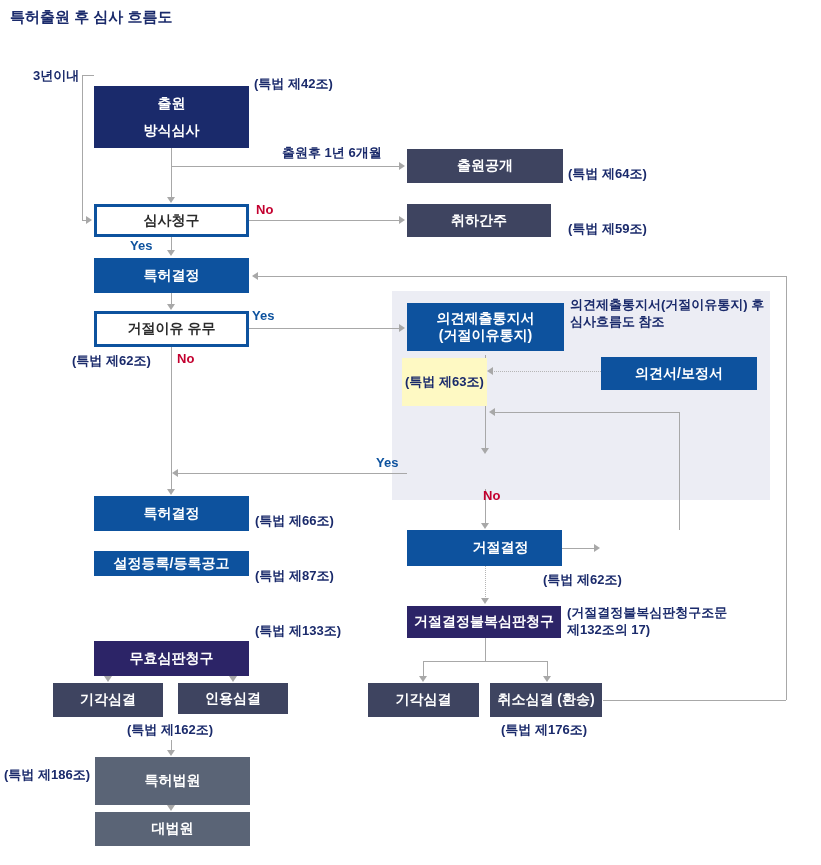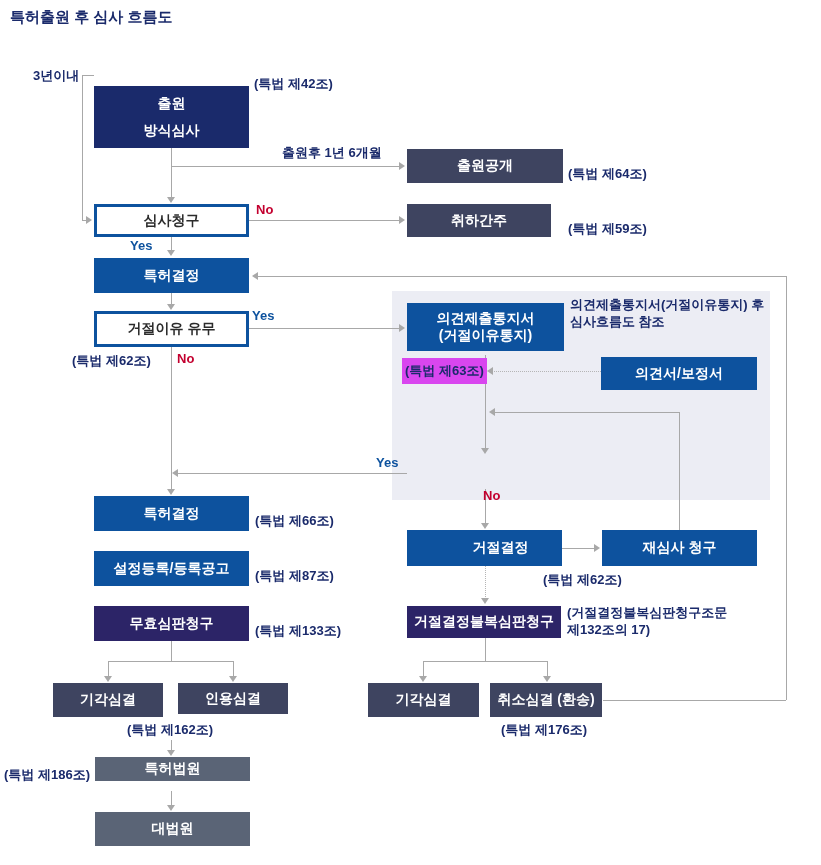--- a/index.html
+++ b/index.html
@@ -13,21 +13,21 @@
   .node{position:absolute;display:flex;align-items:center;justify-content:center;
     box-sizing:border-box;color:#fff;font-size:14px;font-weight:bold;text-align:center;line-height:1.25;}
   .navy{background:var(--navy);}
   .blue{background:var(--blue);}
   .slate{background:var(--slate);}
   .purple{background:var(--purple);}
   .gray{background:var(--gray);}
   .outline{background:#fff;border:3px solid var(--blue);color:#2b2b2b;}
   .panel{position:absolute;background:var(--panel);}
   .lbl{position:absolute;font-size:13px;font-weight:bold;color:var(--navy);white-space:nowrap;}
-  .lbl.onwhite{background:#d946ef;padding:4px 3px;}
+  .lbl.onwhite{background:#fef9c3;padding:15px 3px;}
   .flow{position:absolute;font-size:13px;font-weight:bold;white-space:nowrap;}
   .flow.yes{color:var(--yes);}
   .flow.no{color:var(--no);}
   .note{position:absolute;font-size:13px;font-weight:bold;color:var(--navy);line-height:17px;white-space:pre-line;}
   .ln{position:absolute;background:var(--line);}
   .dh{position:absolute;height:0;border-top:1px dotted #b5b5b5;}
   .dv{position:absolute;width:0;border-left:1px dotted #b5b5b5;}
   .ah{position:absolute;width:0;height:0;}
   .ah.d{border-left:4px solid transparent;border-right:4px solid transparent;border-top:6px solid var(--line);}
   .ah.r{border-top:4px solid transparent;border-bottom:4px solid transparent;border-left:6px solid var(--line);}
@@ -106,30 +106,29 @@
   <div class="node outline" style="left:94px;top:204px;width:155px;height:33px;">심사청구</div>
   <div class="node slate" style="left:407px;top:204px;width:144px;height:33px;">취하간주</div>
   <div class="node blue" style="left:94px;top:258px;width:155px;height:35px;">특허결정</div>
   <div class="node outline" style="left:94px;top:311px;width:155px;height:36px;">거절이유 유무</div>
   <div class="node blue" style="left:407px;top:303px;width:157px;height:48px;flex-direction:column;">
     <span>의견제출통지서</span>
     <span>(거절이유통지)</span>
   </div>
   <div class="node blue" style="left:601px;top:357px;width:156px;height:33px;">의견서/보정서</div>
   <div class="node blue" style="left:94px;top:496px;width:155px;height:35px;">특허결정</div>
-  <div class="node blue" style="left:94px;top:551px;width:155px;height:35px;">설정등록/등록공고</div>
-  <div class="node purple" style="left:94px;top:606px;width:155px;height:35px;">무효심판청구</div>
+  <div class="node blue" style="left:94px;top:551px;width:155px;height:25px;">설정등록/등록공고</div>
+  <div class="node purple" style="left:94px;top:641px;width:155px;height:35px;">무효심판청구</div>
   <div class="node blue" style="left:407px;top:530px;width:155px;height:36px;padding-left:32px;">거절결정</div>
-  <div class="node blue" style="left:602px;top:530px;width:155px;height:36px;">재심사 청구</div>
   <div class="node purple" style="left:407px;top:606px;width:154px;height:32px;">거절결정불복심판청구</div>
   <div class="node slate" style="left:53px;top:683px;width:110px;height:34px;">기각심결</div>
   <div class="node slate" style="left:178px;top:683px;width:110px;height:31px;">인용심결</div>
   <div class="node slate" style="left:368px;top:683px;width:111px;height:34px;">기각심결</div>
   <div class="node slate" style="left:490px;top:683px;width:112px;height:34px;">취소심결 (환송)</div>
-  <div class="node gray" style="left:95px;top:757px;width:155px;height:24px;">특허법원</div>
+  <div class="node gray" style="left:95px;top:757px;width:155px;height:48px;">특허법원</div>
   <div class="node gray" style="left:95px;top:812px;width:155px;height:34px;">대법원</div>
 
   <div class="lbl" style="left:254px;top:75px;">(특법 제42조)</div>
   <div class="lbl" style="left:568px;top:165px;">(특법 제64조)</div>
   <div class="lbl" style="left:568px;top:220px;">(특법 제59조)</div>
   <div class="lbl" style="left:72px;top:352px;">(특법 제62조)</div>
   <div class="lbl onwhite" style="left:402px;top:358px;">(특법 제63조)</div>
   <div class="lbl" style="left:255px;top:512px;">(특법 제66조)</div>
   <div class="lbl" style="left:255px;top:567px;">(특법 제87조)</div>
   <div class="lbl" style="left:255px;top:622px;">(특법 제133조)</div>

